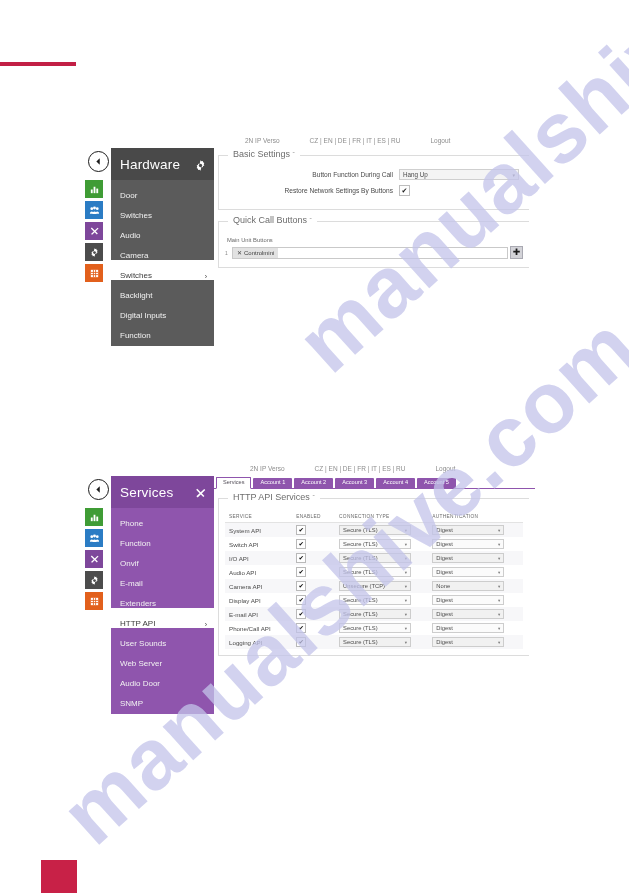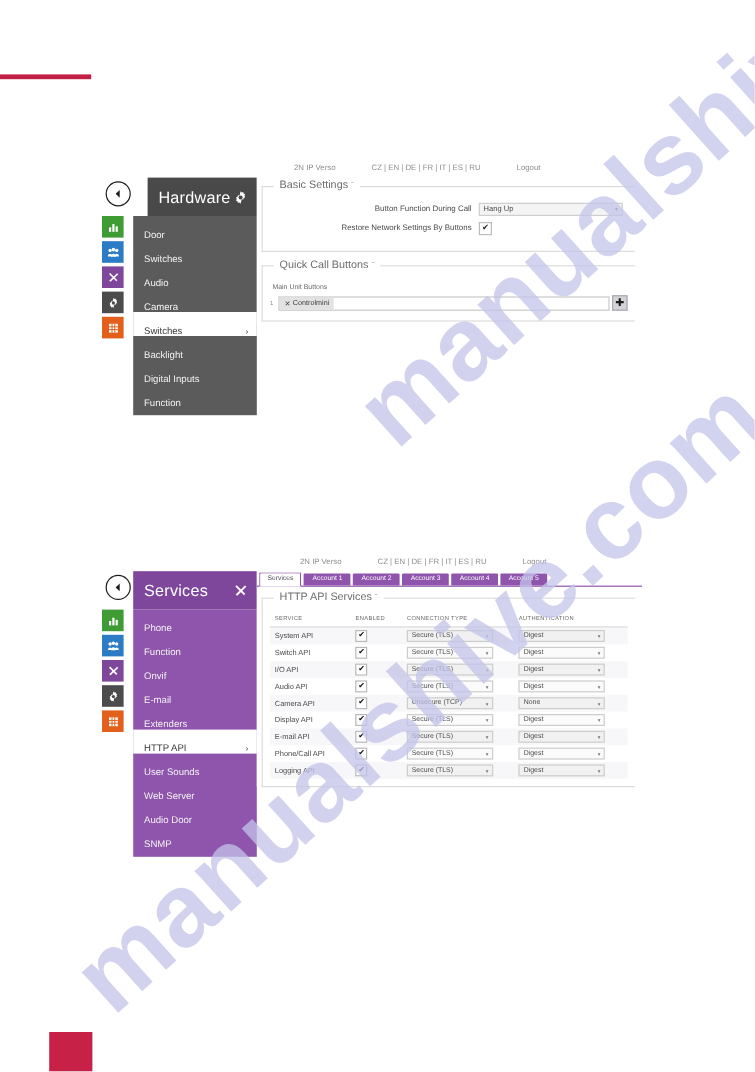--- a/index.html
+++ b/index.html
@@ -144,21 +144,21 @@
   }
   .menu-item.active {
     background: #ffffff;
     color: #3b3b3b;
   }
   .menu-item .chev { font-size: 7px; }
 
   
   .theme-dark .menu-head,
   .theme-dark .menu-list { background: #5b5b5b; }
-  .theme-dark .menu-head { background: #494949; margin-left: 12px; }
+  .theme-dark .menu-head { background: #494949; }
   
   .theme-purple .menu-head { background: #7e479b; }
   .theme-purple .menu-list { background: #8f55ad; }
 
   
   .content {
     position: absolute;
     left: 129px; top: 0;
     background: #ffffff;
   }

